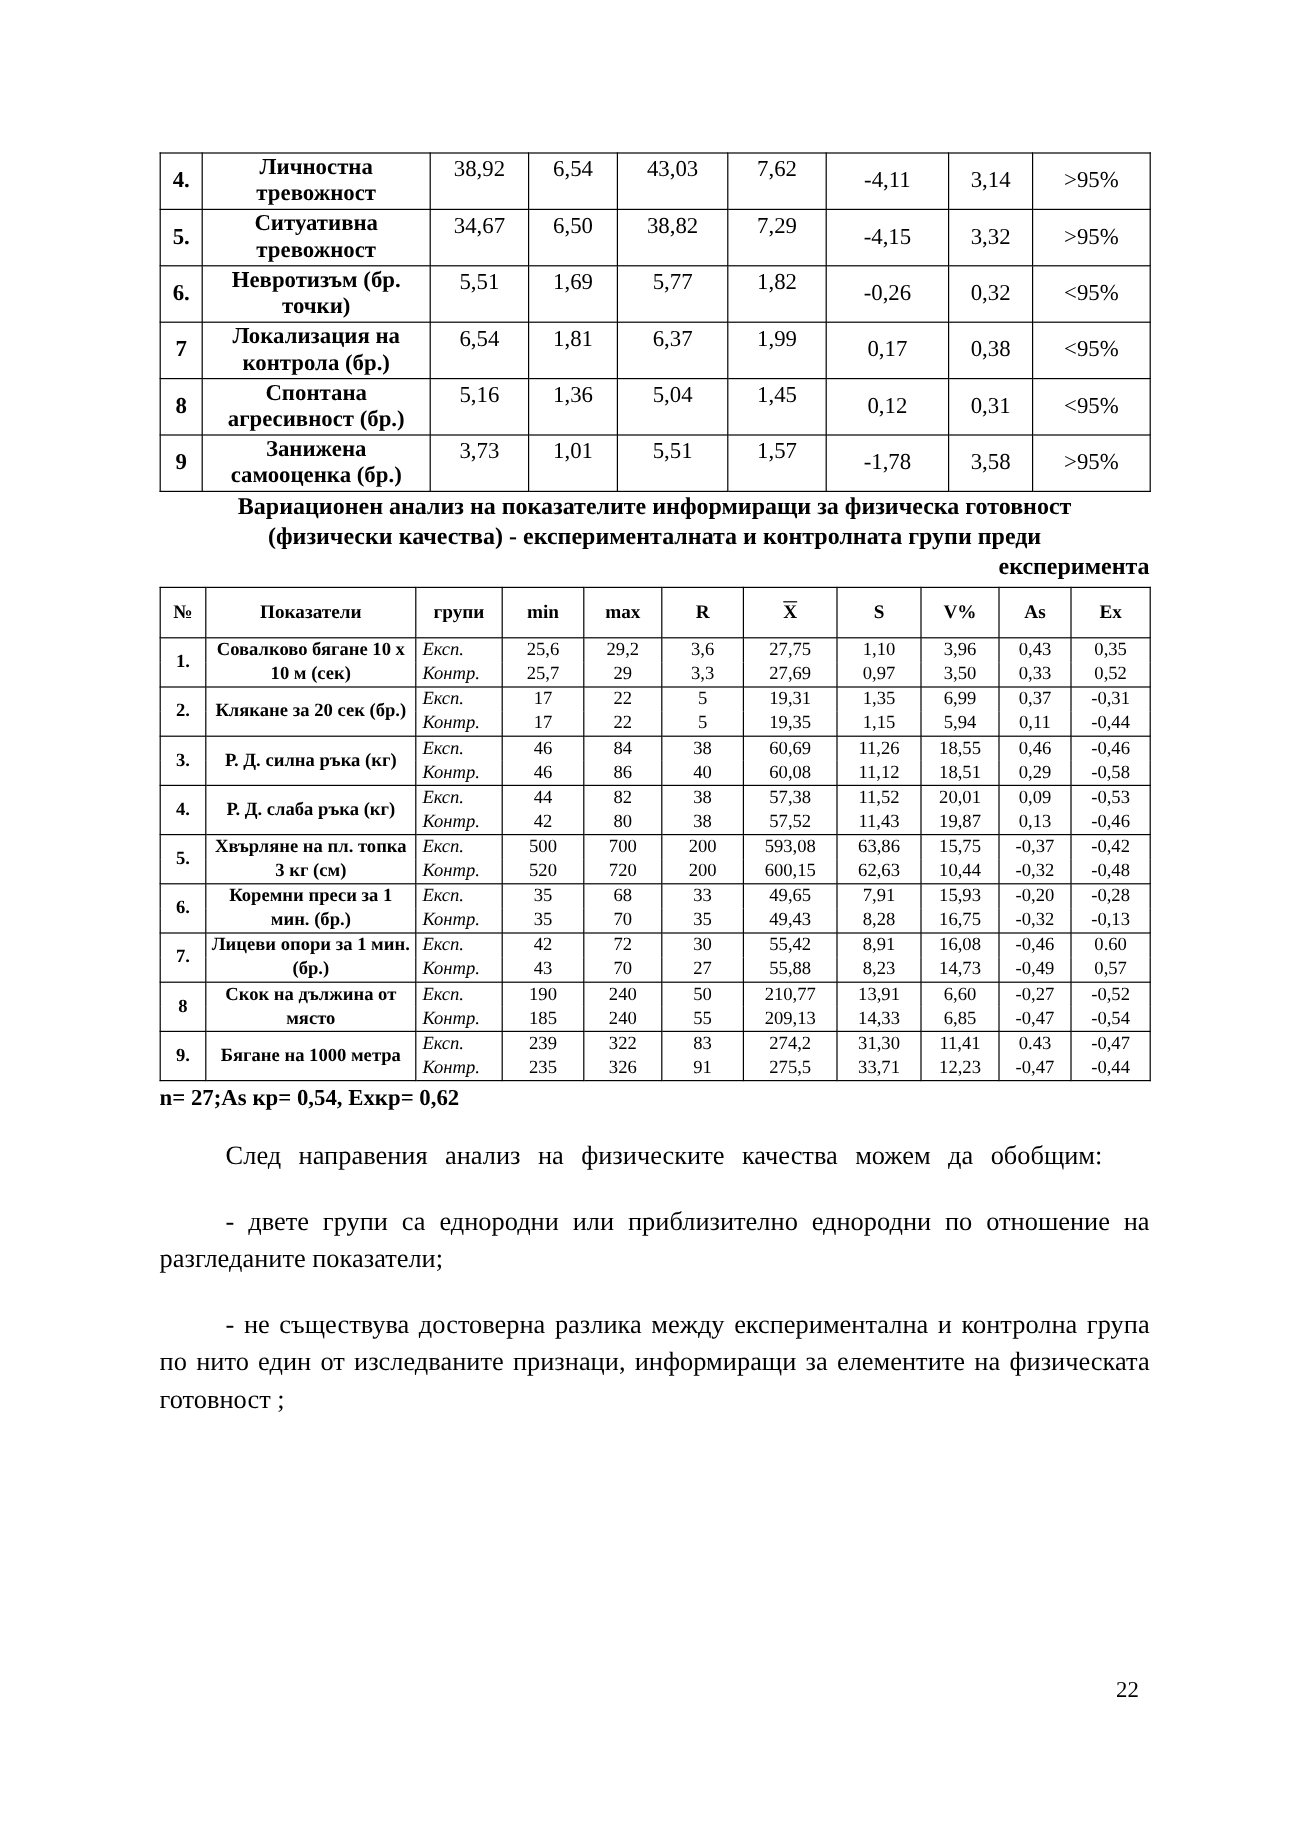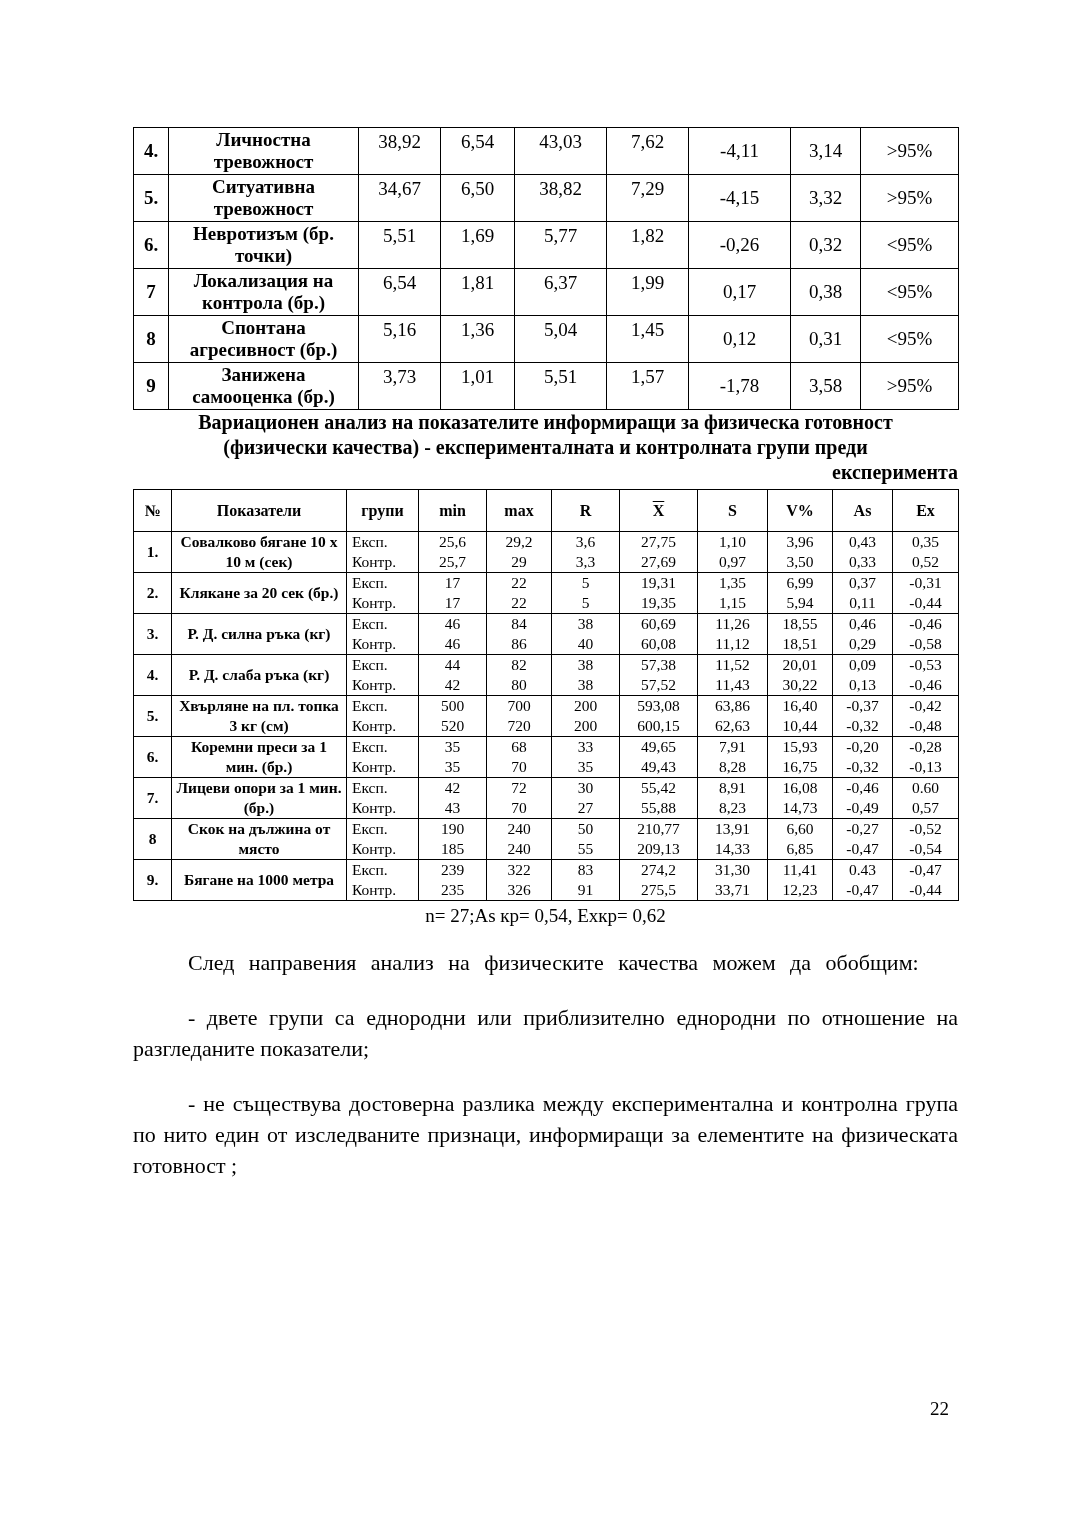--- a/index.html
+++ b/index.html
@@ -40,25 +40,25 @@
 
   
   .t2 { margin-top:4px; }
   .t2 thead tr { height:42px; }
   .t2 th { font-weight:bold; font-size:16px; text-align:center; vertical-align:middle; padding:2px; }
   .t2 th.xbar { text-decoration:overline; }
   .t2 tbody tr { height:20px; }
   .t2 td { font-size:15.5px; line-height:20px; text-align:center; vertical-align:middle; padding:0 2px; }
   .t2 td.num  { font-weight:bold; }
   .t2 td.name { font-weight:bold; }
-  .t2 td.grp  { text-align:left; padding-left:5px; }
+  .t2 td.grp  { text-align:left; padding-left:5px;font-style:italic; }
   .t2 tr.exp  td.v { border-bottom:none; }
   .t2 tr.ctrl td.v { border-top:none; }
 
-  .footnote { font-weight:normal; font-size:19px; text-align:center; margin-top:4px; }
+  .footnote { font-weight:bold; font-size:19px; text-align:left; margin-top:4px; }
 
   .page-number { position:absolute; top:1398px; right:131px; font-size:19px; }
 </style>
 </head>
 <body>
 
 <div class="page">
   <div class="content">
 
     <table class="t1">
@@ -263,34 +263,34 @@
             <td class="v">0,09</td>
             <td class="v">-0,53</td>
           </tr>
           <tr class="ctrl">
             <td class="grp v">Контр.</td>
             <td class="v">42</td>
             <td class="v">80</td>
             <td class="v">38</td>
             <td class="v">57,52</td>
             <td class="v">11,43</td>
-            <td class="v">30,22</td>
+            <td class="v">19,87</td>
             <td class="v">0,13</td>
             <td class="v">-0,46</td>
           </tr>
           <tr class="exp">
             <td class="num" rowspan="2">5.</td>
             <td class="name" rowspan="2">Хвърляне на пл. топка 3 кг (см)</td>
             <td class="grp v">Експ.</td>
             <td class="v">500</td>
             <td class="v">700</td>
             <td class="v">200</td>
             <td class="v">593,08</td>
             <td class="v">63,86</td>
-            <td class="v">16,40</td>
+            <td class="v">15,75</td>
             <td class="v">-0,37</td>
             <td class="v">-0,42</td>
           </tr>
           <tr class="ctrl">
             <td class="grp v">Контр.</td>
             <td class="v">520</td>
             <td class="v">720</td>
             <td class="v">200</td>
             <td class="v">600,15</td>
             <td class="v">62,63</td>

